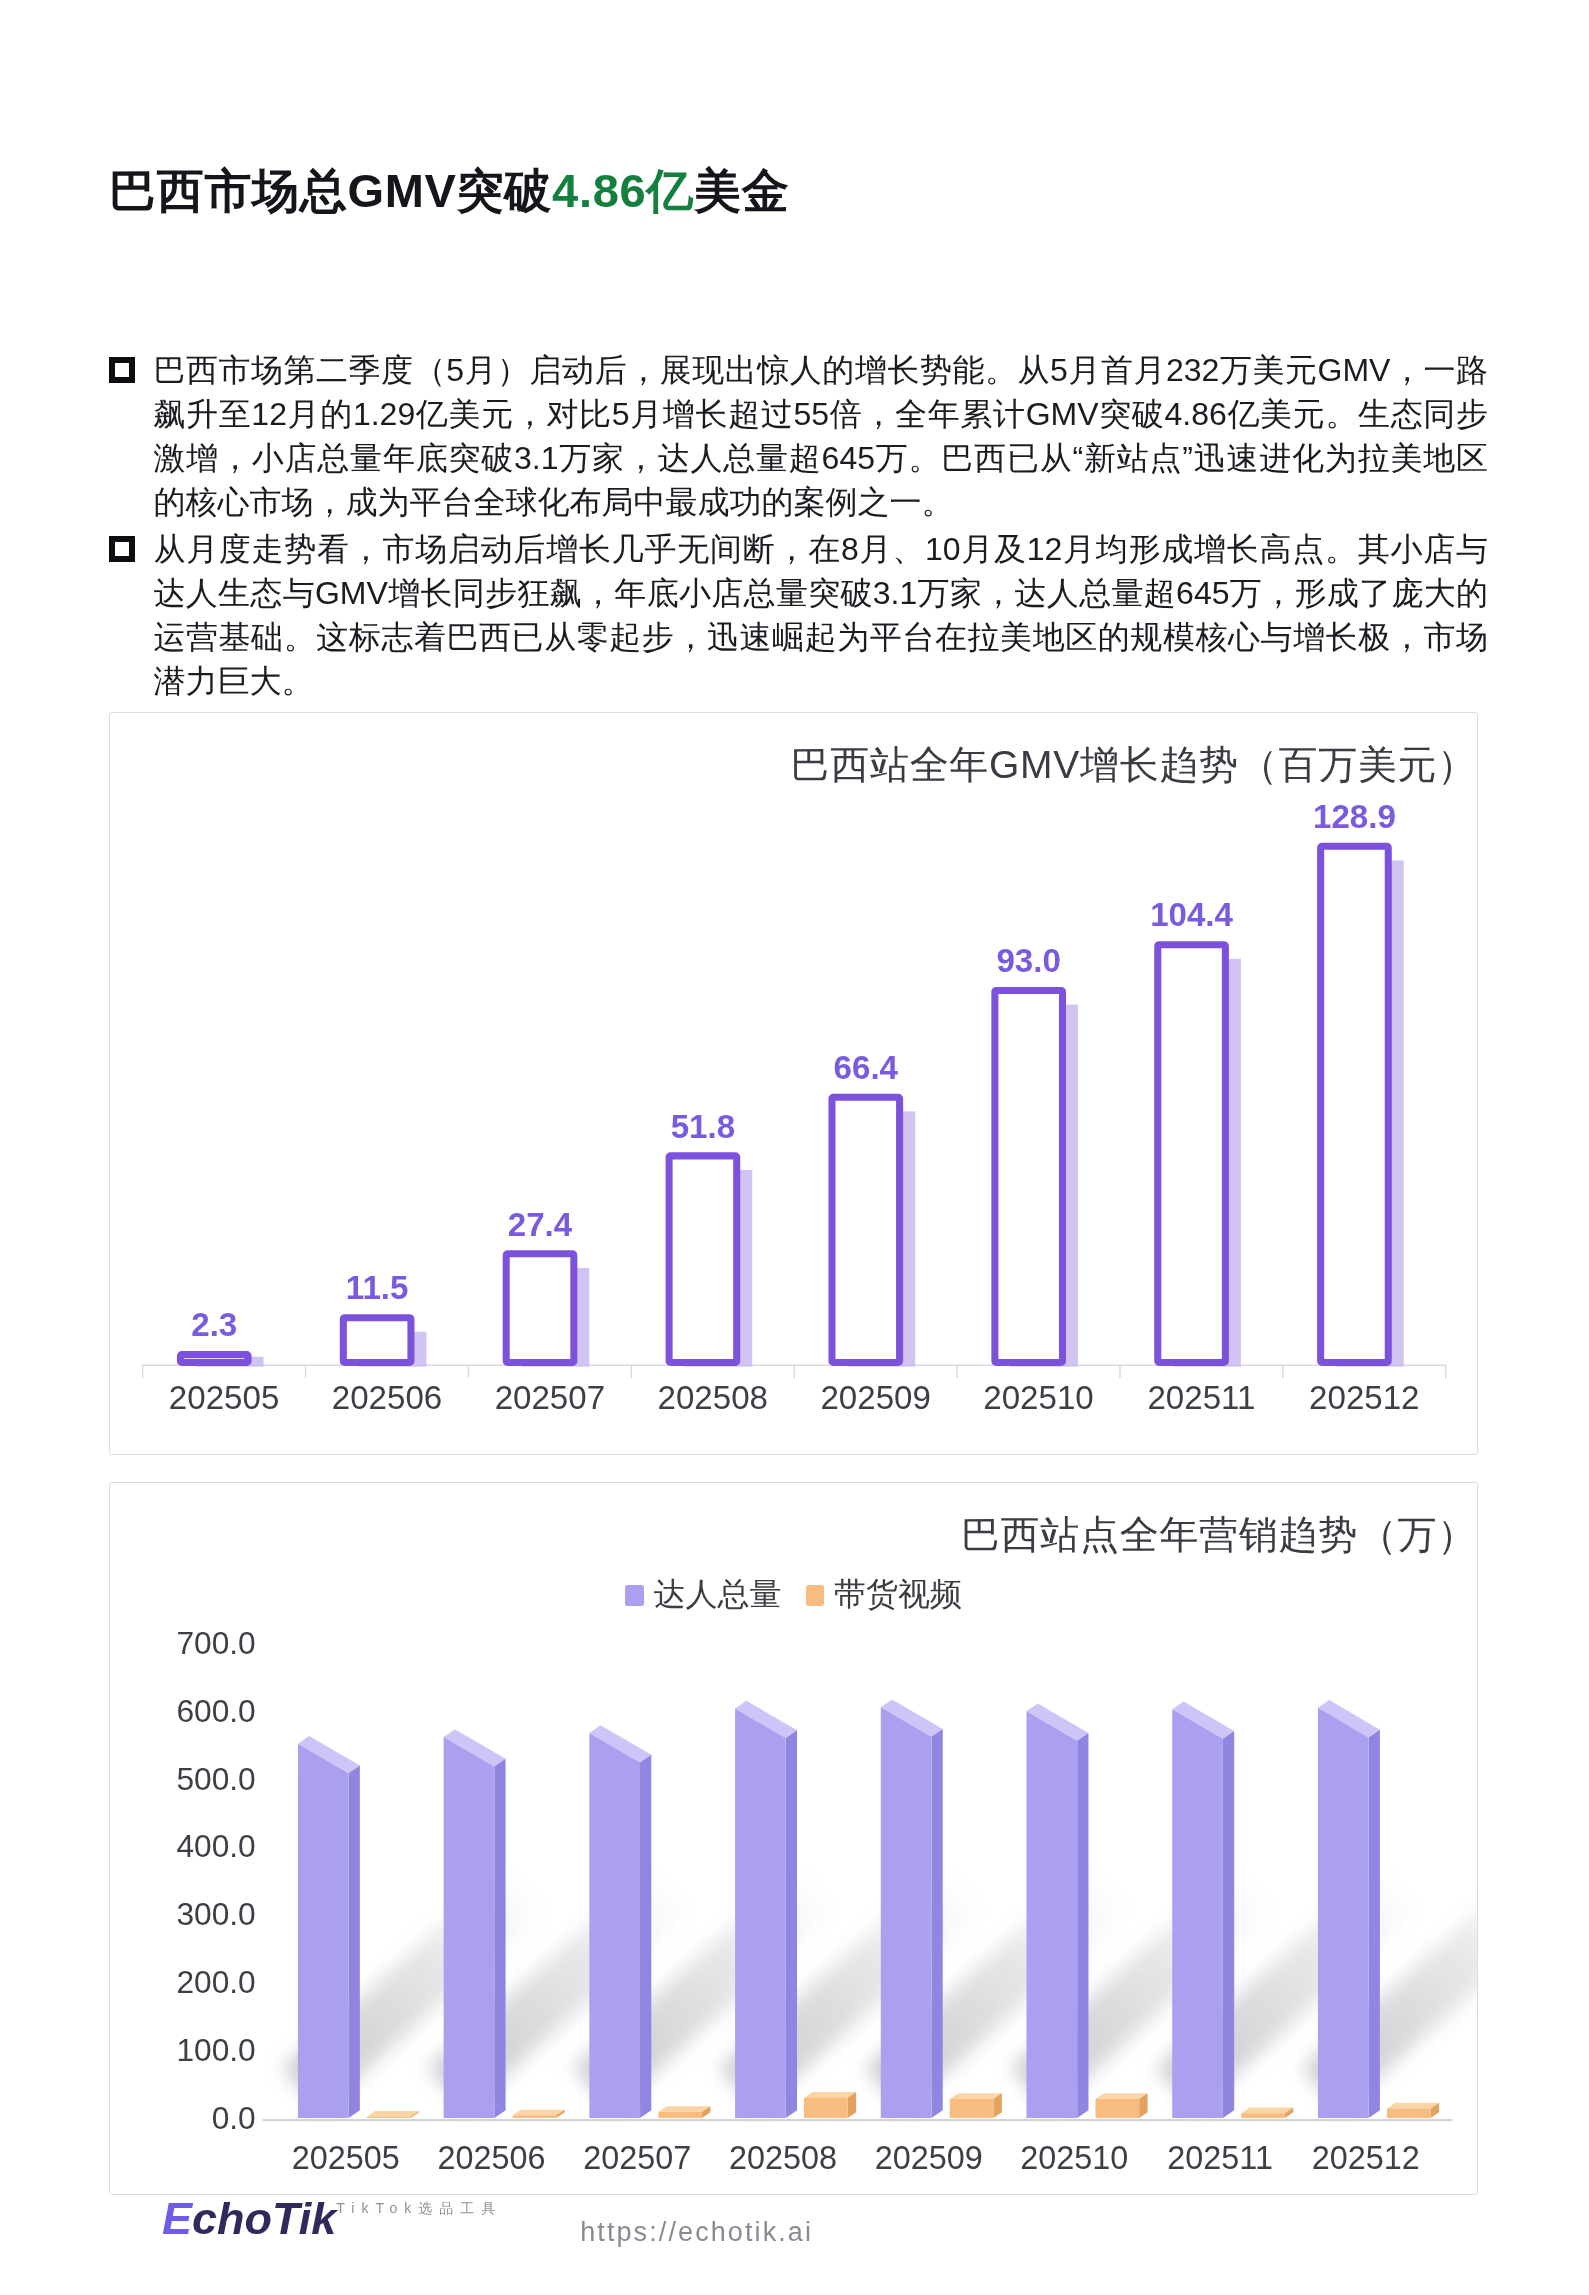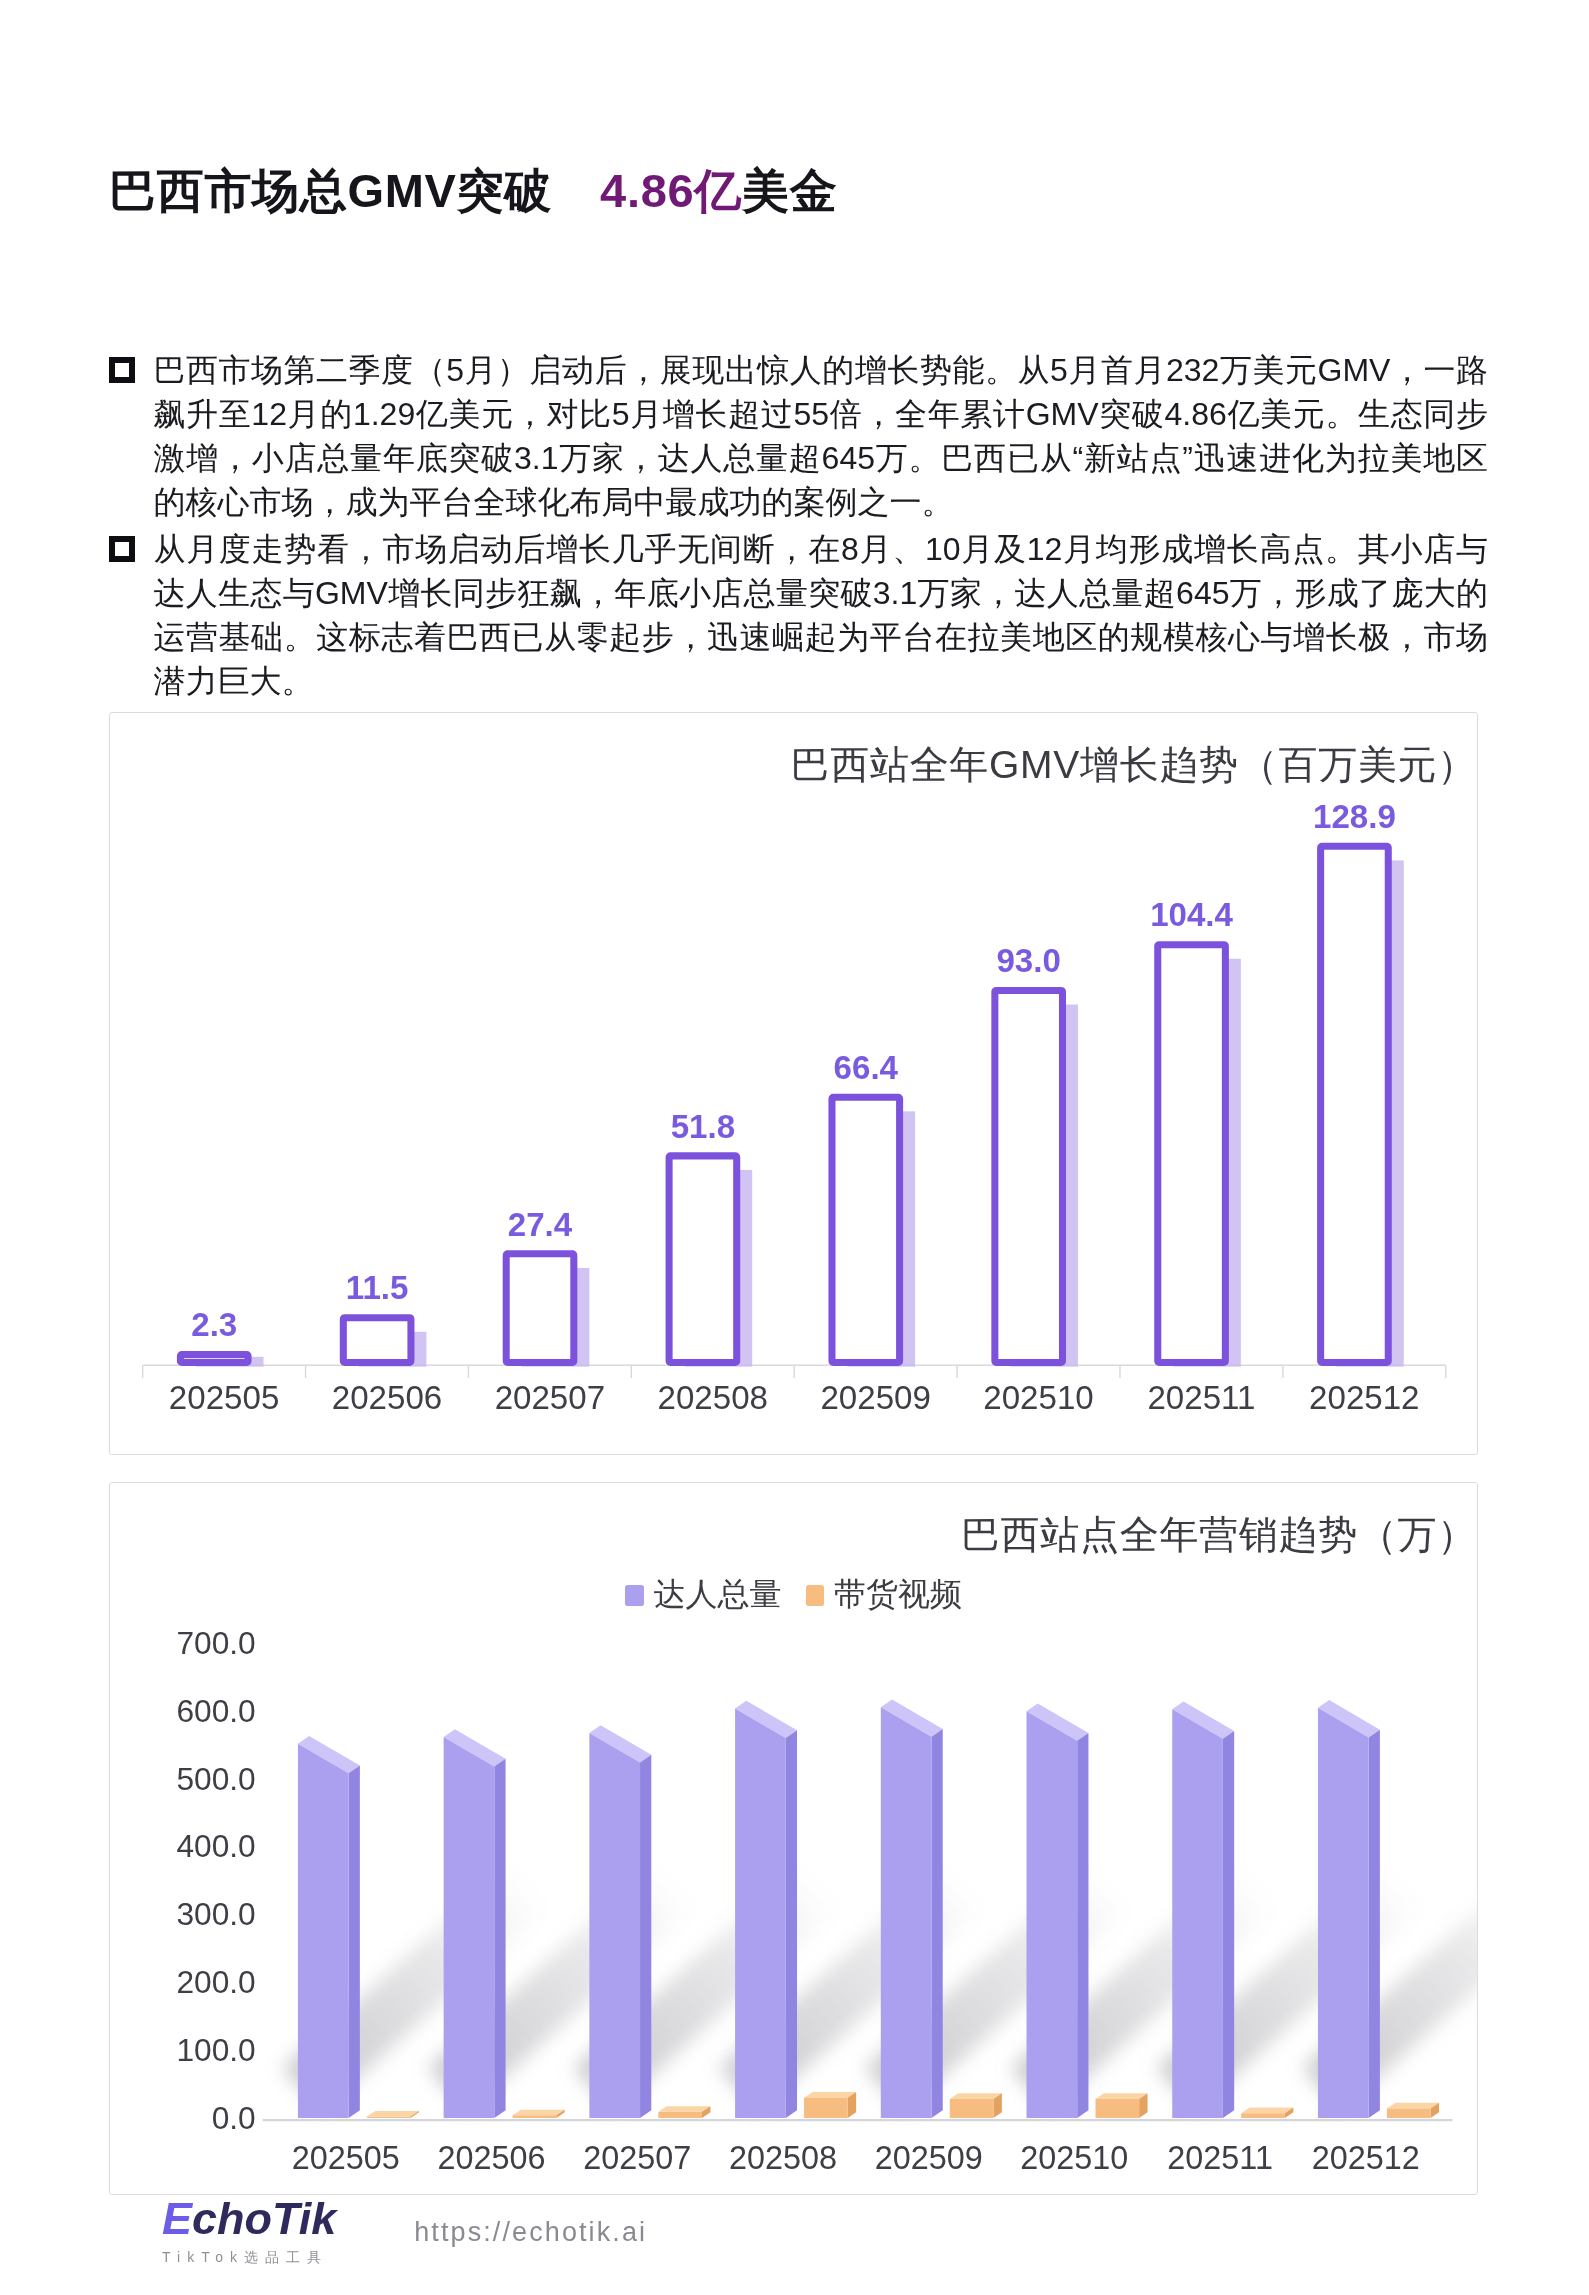--- a/index.html
+++ b/index.html
@@ -4,42 +4,42 @@
 <style>
   html,body{margin:0;padding:0;background:#ffffff;}
   .page{
     position:relative; width:1589px; height:2295px; background:#ffffff; overflow:hidden;
     font-family:"Liberation Sans","DejaVu Sans",sans-serif; color:#1b1b21;
   }
   
   .h-line{position:absolute; left:109px; font-size:47px; font-weight:700; letter-spacing:0.7px; white-space:nowrap;}
   .h-line1{top:160px; color:#15151b;}
   .h-line2{top:249px; color:#5652e8;}
-  .accent{color:#701a75;margin-left:48px;}
+  .accent{color:#15803d;}
   
   .bullets{position:absolute; left:109px; top:348px; width:1379px;}
   .bullet{display:flex; align-items:flex-start; margin-bottom:2.8px;}
   .bullet-marker{flex:0 0 auto; width:14px; height:14px; border:6.4px solid #0d0d12; margin:9.2px 18.4px 0 0;}
   .bullet-text{font-size:32px; line-height:44px; color:#1b1b21; text-align:justify;}
   
   .card{position:absolute; left:109px; width:1369px; background:#ffffff;
         border:1.4px solid #dcdce0; border-radius:2.8px; box-sizing:border-box;}
   .card1{top:712px; height:743px;}
   .card2{top:1482px; height:713px;}
   .chart-title{position:absolute; top:25.4px; left:0; width:100%; text-align:right;
                font-size:39px; font-weight:400; color:#3b3b43; letter-spacing:0.7px;}
   .legend{position:absolute; top:90px; left:0; width:100%; display:flex; justify-content:center;
           gap:24px; font-size:32px; color:#3c3c42; align-items:center;}
   .legend-item{display:flex; align-items:center; gap:10px;}
   .swatch{width:18.4px; height:21px; border-radius:2.8px; display:inline-block;}
   svg.chart{position:absolute; left:0; top:0; width:100%; height:100%; display:block;}
   svg.chart text{font-family:"Liberation Sans","DejaVu Sans",sans-serif;}
   
   .footer{position:absolute; left:162px; top:2194px; display:flex; align-items:flex-start; gap:78px;}
-  .logo-block{display:flex; flex-direction:column;}
+  .logo-block{display:flex; flex-direction:row;}
   .logo-main{font-size:45px; font-weight:700; font-style:italic; color:#2e2a5c; line-height:49px;}
   .logo-e{color:#6c5ce8;}
   .logo-tagline{font-size:14px; color:#8f8f98; letter-spacing:7px; margin-top:5.7px; white-space:nowrap;}
   .footer-url{font-size:27px; color:#8a8a92; letter-spacing:2.1px; margin-top:22.6px; text-decoration:none;}
 </style>
 </head>
 <body>
 
 <div class="page">
 

